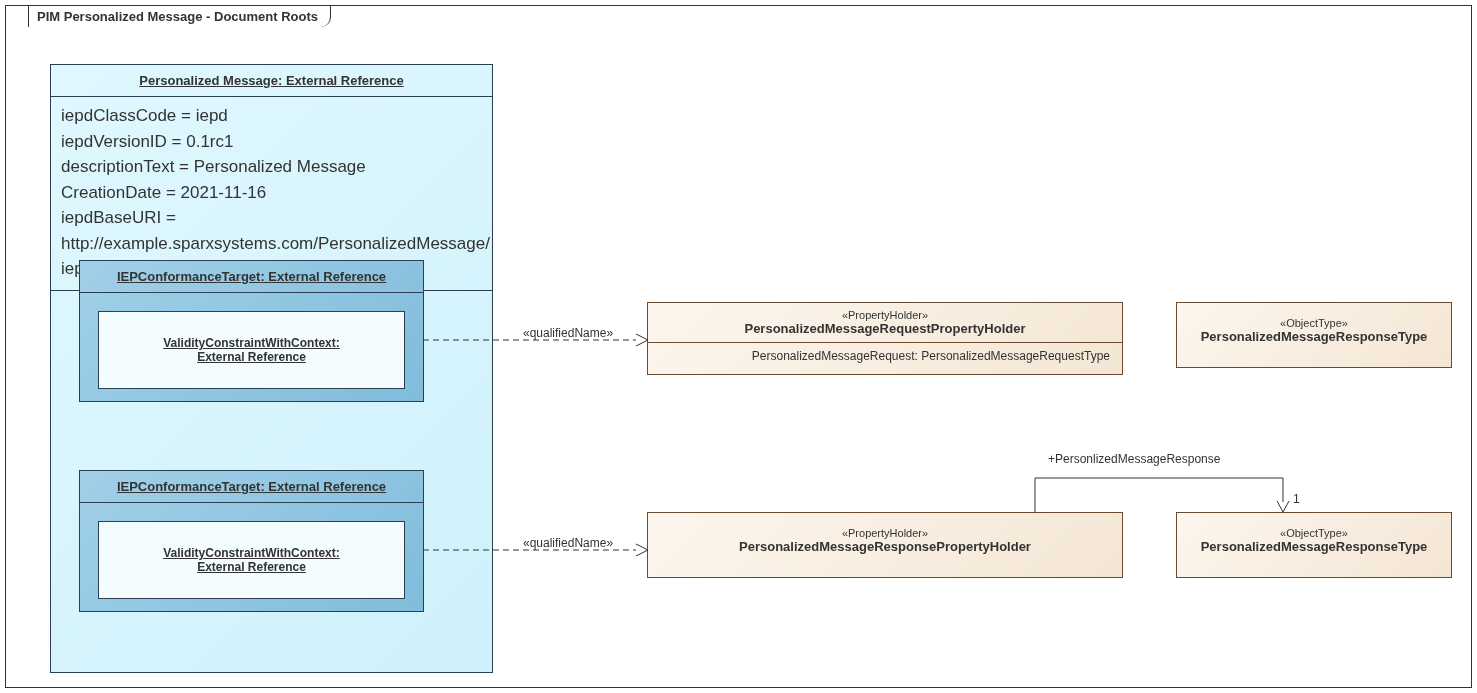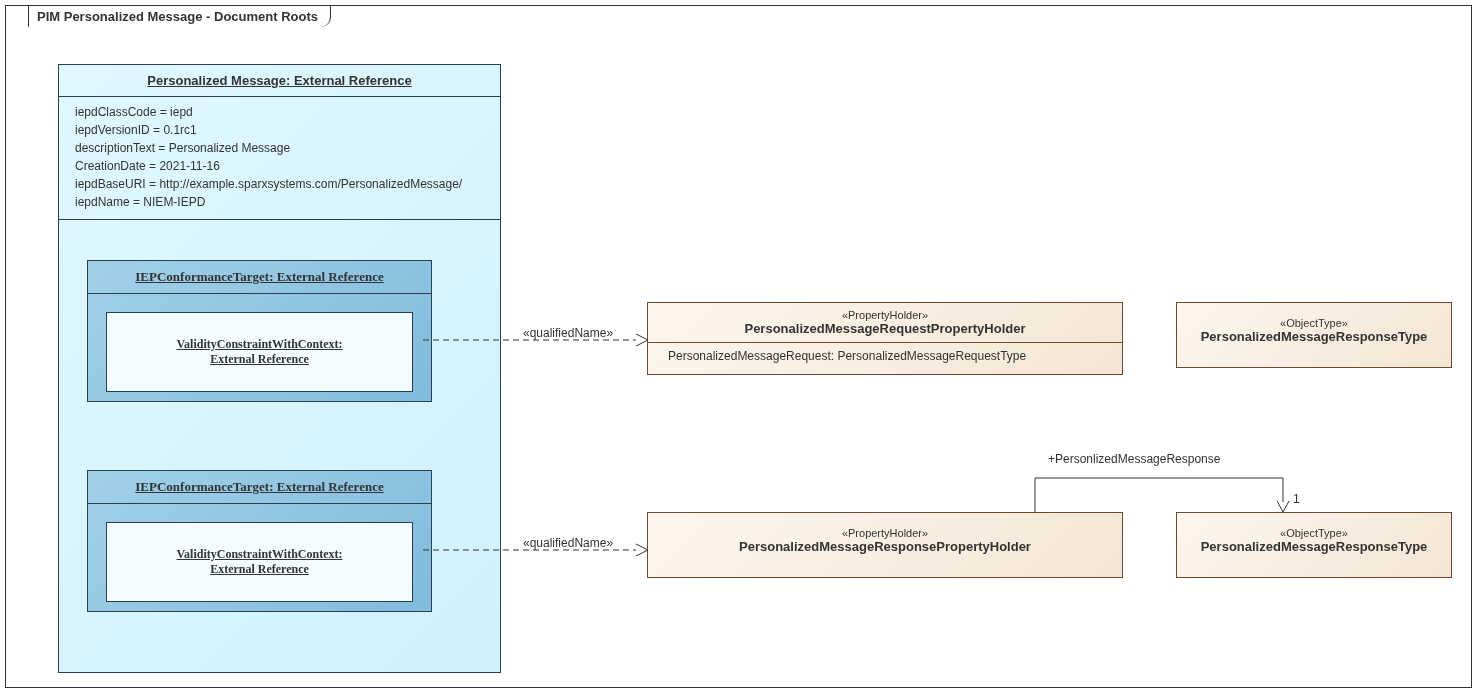--- a/index.html
+++ b/index.html
@@ -46,42 +46,40 @@
 
   
   .main-instance {
     position: absolute;
     left: 50px;
     top: 64px;
     width: 443px;
     height: 609px;
     border: 1px solid #2a3f52;
     background: linear-gradient(135deg, #e0f8ff 0%, #cff1fb 100%);
-    margin-left: 8px;
   }
   .main-title {
     text-align: center;
     padding: 8px 0;
     font-weight: bold;
     font-size: 13px;
     text-decoration: underline;
     border-bottom: 1px solid #2a3f52;
   }
   .main-attrs {
-    padding: 6px 10px 8px 16px;
+    padding: 6px 10px 8px 10px;
     border-bottom: 1px solid #2a3f52;
     line-height: 1.5;
-    font-size: 12px;
+    font-size: 17px;
   }
 
   .target-box {
     position: absolute;
     border: 1px solid #2a3f52;
     background: linear-gradient(135deg, #a1d0e8 0%, #81bcdc 100%);
-    font-family: Liberation Serif, serif;
   }
   .target-title {
     text-align: center;
     padding: 8px 6px;
     font-weight: bold;
     font-size: 13px;
     text-decoration: underline;
     border-bottom: 1px solid #2a3f52;
   }
   .target-body {
@@ -112,22 +110,23 @@
     display: block;
     font-size: 11px;
   }
   .class-name {
     display: block;
     font-weight: bold;
     font-size: 13px;
   }
   .class-compartment {
     border-top: 1px solid #6b4a2f;
-    padding: 6px 20px;
-    font-size: 12px;
+    padding: 6px 12px;
+    font-size: 12px;
+    text-align: right;
   }
 
   
   .connector-label {
     position: absolute;
     font-size: 12px;
     background: transparent;
     white-space: nowrap;
   }
 

